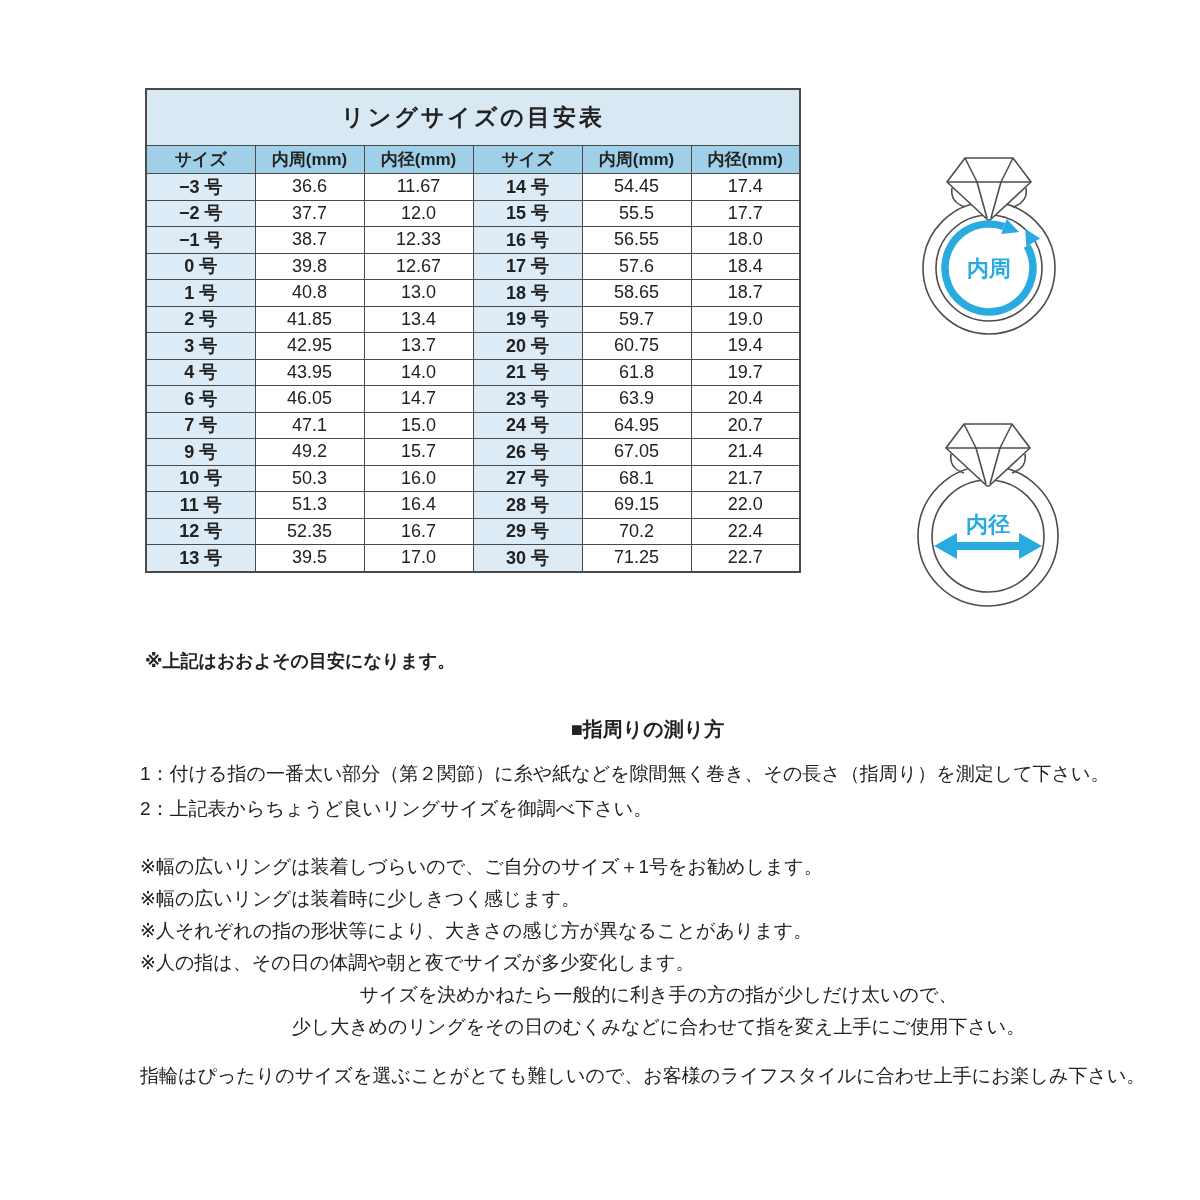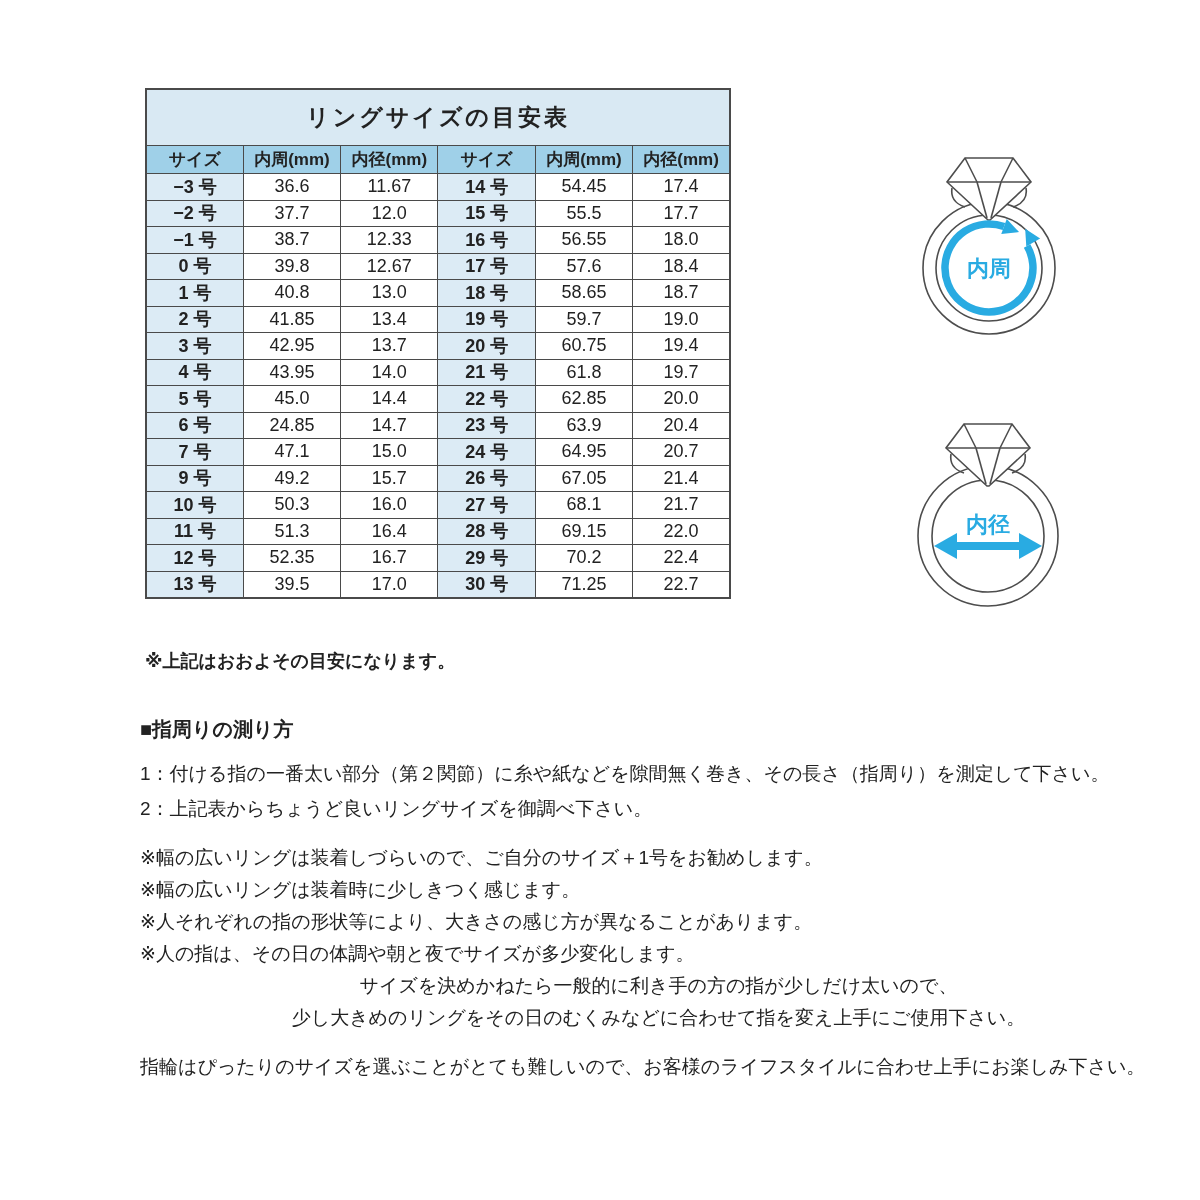--- a/index.html
+++ b/index.html
@@ -12,21 +12,21 @@
     --ring-outline:#4d4d4d;
   }
   html,body{margin:0;padding:0;}
   body{
     width:1200px;height:1200px;position:relative;background:#ffffff;
     font-family:"Liberation Sans","DejaVu Sans",sans-serif;color:var(--text);
     overflow:hidden;
   }
   
   .size-table{
-    position:absolute;left:145px;top:88px;width:586px;
+    position:absolute;left:145px;top:88px;width:656px;
     border-collapse:collapse;table-layout:fixed;
     border:2px solid var(--table-border);
   }
   .size-table th,.size-table td{
     border:1px solid var(--table-border);
     text-align:center;vertical-align:middle;padding:0;
   }
   .title-row th{
     background:var(--table-title-bg);
     height:55px;font-size:23px;font-weight:700;letter-spacing:3px;
@@ -50,23 +50,23 @@
   .outline-fill{fill:#ffffff;stroke:var(--ring-outline);stroke-width:1.6px;}
   .blue-stroke{fill:none;stroke:var(--accent-blue);}
   .blue-fill{fill:var(--accent-blue);stroke:none;}
   .ring-label{
     fill:var(--accent-blue);font-size:22px;font-weight:700;
     font-family:"Liberation Sans","DejaVu Sans",sans-serif;
     text-anchor:middle;
   }
   
   .measuring{position:absolute;left:140px;top:716px;width:1015px;}
-  .measuring-heading{font-size:20px;font-weight:700;margin:0 0 13px 0;}
+  .measuring-heading{font-size:20px;font-weight:700;margin:0 0 13px 0;text-align:center;}
   .step-line{font-size:19px;line-height:35px;font-weight:500;}
-  .notes-block{margin-top:16px;}
+  .notes-block{margin-top:25px;}
   .note-line{font-size:19px;line-height:32px;font-weight:500;}
   .note-line.indent{padding-left:22px;text-align:center;}
   .footer-line{margin-top:20px;font-size:19px;font-weight:500;}
 </style>
 </head>
 <body>
 
 <table class="size-table">
   <thead>
     <tr class="title-row">
@@ -140,30 +140,22 @@
       </tr>
       <tr>
         <td class="size-cell">4 号</td>
         <td class="value-cell">43.95</td>
         <td class="value-cell">14.0</td>
         <td class="size-cell">21 号</td>
         <td class="value-cell">61.8</td>
         <td class="value-cell">19.7</td>
       </tr>
       <tr>
-        <td class="size-cell">5 号</td>
-        <td class="value-cell">45.0</td>
-        <td class="value-cell">14.4</td>
-        <td class="size-cell">22 号</td>
-        <td class="value-cell">62.85</td>
-        <td class="value-cell">20.0</td>
-      </tr>
-      <tr>
         <td class="size-cell">6 号</td>
-        <td class="value-cell">24.85</td>
+        <td class="value-cell">46.05</td>
         <td class="value-cell">14.7</td>
         <td class="size-cell">23 号</td>
         <td class="value-cell">63.9</td>
         <td class="value-cell">20.4</td>
       </tr>
       <tr>
         <td class="size-cell">7 号</td>
         <td class="value-cell">47.1</td>
         <td class="value-cell">15.0</td>
         <td class="size-cell">24 号</td>

